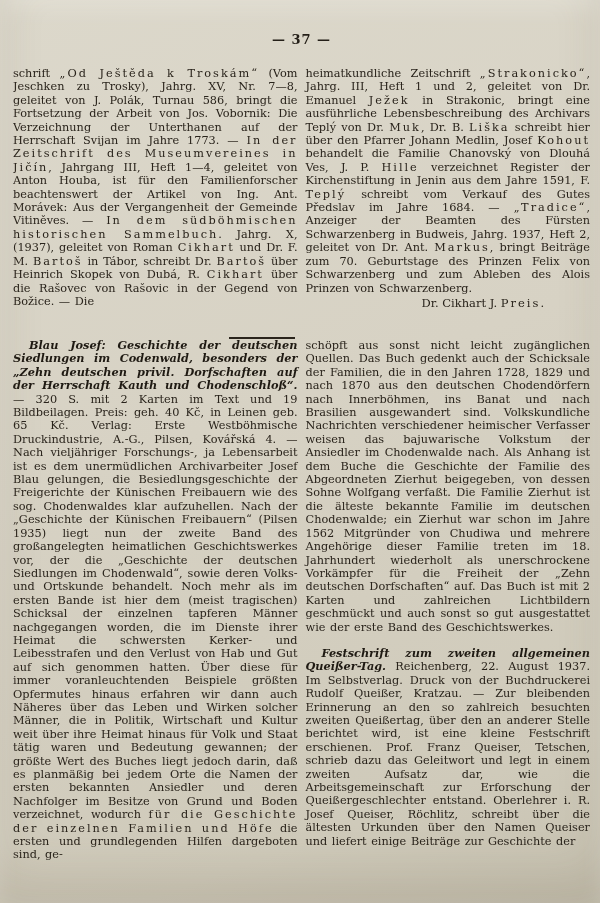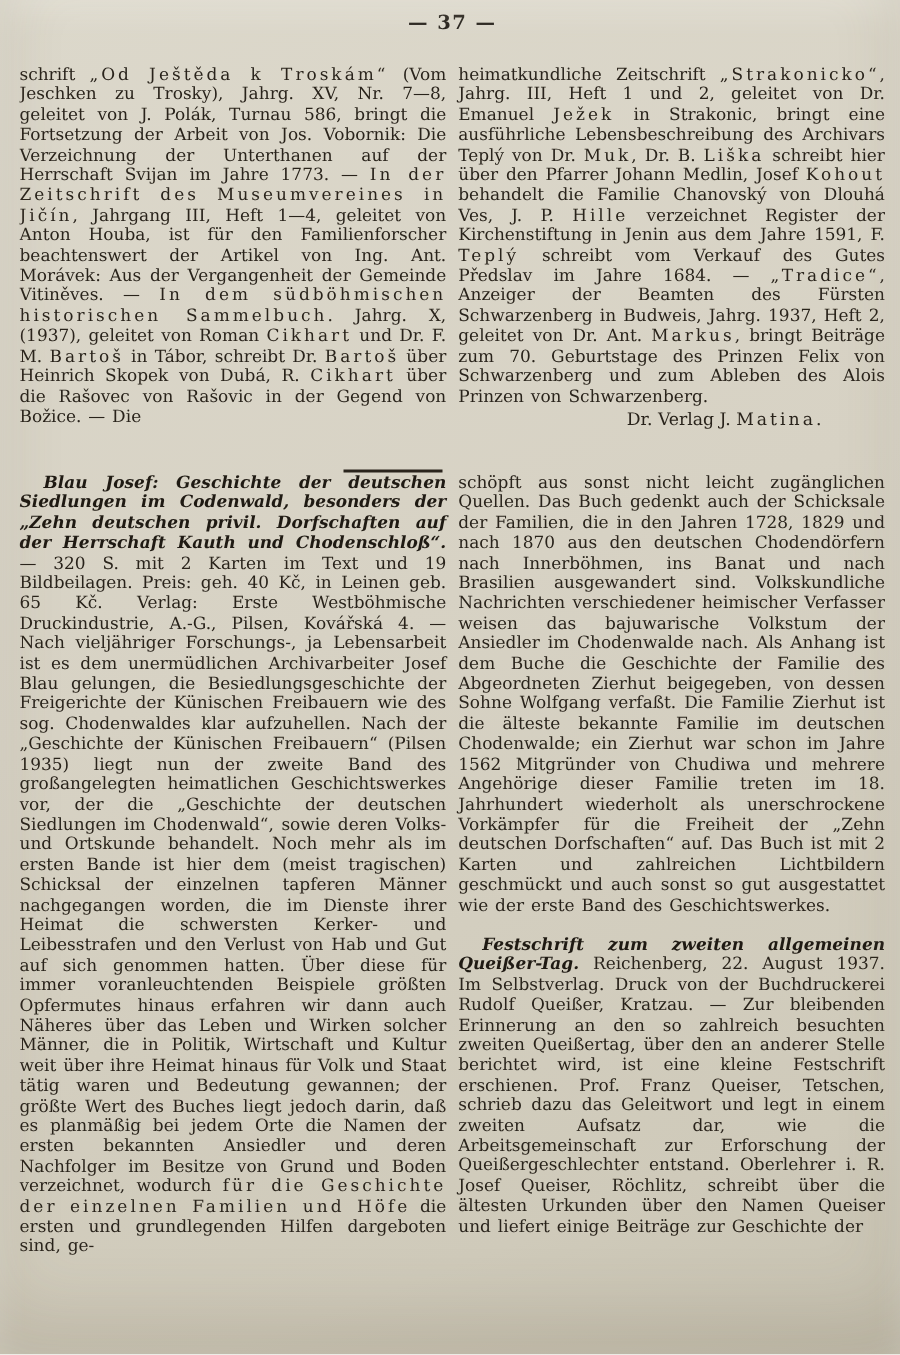--- a/index.html
+++ b/index.html
@@ -2,21 +2,21 @@
 <html><head>
 <meta charset="utf-8">
 <style>
   html,body{margin:0;padding:0;}
   body{width:600px;height:903px;overflow:hidden;
        font-family:"DejaVu Serif", serif;}
   .page{
     position:relative;width:600px;height:903px;box-sizing:border-box;
     background:linear-gradient(160deg,#dcd8cb 0%,#d7d2c4 45%,#cfcaba 85%,#c6c1b0 100%);
     color:#2a241c;
-    padding:0 10px 0 13px;
+    padding:24px 10px 0 13px;
     overflow:hidden;
   }
   .page::after{content:"";position:absolute;inset:0;pointer-events:none;
     box-shadow:inset 0 -30px 45px rgba(90,80,60,.14), inset 0 8px 20px rgba(255,255,250,.25);}
   .page-number{
     text-align:center;font-size:13px;font-weight:bold;letter-spacing:1px;
     margin:8px 0 20px 0;color:#241f18;
   }
   .section{display:flex;gap:8px;}
   .col{width:289px;box-sizing:border-box;}
@@ -49,21 +49,21 @@
 <div class="page">
 
   <div class="page-number">— 37 —</div>
 
   <div class="section top">
     <div class="col">
       <p class="para"><span>schrift </span><span class="seg-sp">„Od Ještěda k Troskám“</span><span> (Vom Jeschken zu Trosky), Jahrg. XV, Nr. 7—8, geleitet von J. Polák, Turnau 586, bringt die Fortsetzung der Arbeit von Jos. Vobornik: Die Verzeichnung der Unterthanen auf der Herrschaft Svijan im Jahre 1773. — </span><span class="seg-sp">In der Zeitschrift des Museumvereines in Jičín</span><span>, Jahrgang III, Heft 1—4, geleitet von Anton Houba, ist für den Familienforscher beachtenswert der Artikel von Ing. Ant. Morávek: Aus der Vergangenheit der Gemeinde Vitiněves. — </span><span class="seg-sp">In dem südböhmischen historischen Sammelbuch</span><span>. Jahrg. X, (1937), geleitet von Roman </span><span class="seg-sp">Cikhart</span><span> und Dr. F. M. </span><span class="seg-sp">Bartoš</span><span> in Tábor, schreibt Dr. </span><span class="seg-sp">Bartoš</span><span> über Heinrich Skopek von Dubá, R. </span><span class="seg-sp">Cikhart</span><span> über die Rašovec von Rašovic in der Gegend von Božice. — Die</span></p>
     </div>
     <div class="col">
       <p class="para"><span>heimatkundliche Zeitschrift </span><span class="seg-sp">„Strakonicko“</span><span>, Jahrg. III, Heft 1 und 2, geleitet von Dr. Emanuel </span><span class="seg-sp">Ježek</span><span> in Strakonic, bringt eine ausführliche Lebensbeschreibung des Archivars Teplý von Dr. </span><span class="seg-sp">Muk</span><span>, Dr. B. </span><span class="seg-sp">Liška</span><span> schreibt hier über den Pfarrer Johann Medlin, Josef </span><span class="seg-sp">Kohout</span><span> behandelt die Familie Chanovský von Dlouhá Ves, J. P. </span><span class="seg-sp">Hille</span><span> verzeichnet Register der Kirchenstiftung in Jenin aus dem Jahre 1591, F. </span><span class="seg-sp">Teplý</span><span> schreibt vom Verkauf des Gutes Předslav im Jahre 1684. — </span><span class="seg-sp">„Tradice“</span><span>, Anzeiger der Beamten des Fürsten Schwarzenberg in Budweis, Jahrg. 1937, Heft 2, geleitet von Dr. Ant. </span><span class="seg-sp">Markus</span><span>, bringt Beiträge zum 70. Geburtstage des Prinzen Felix von Schwarzenberg und zum Ableben des Alois Prinzen von Schwarzenberg.</span></p>
-      <p class="signature"><span>Dr. Verlag J. </span><span class="seg-sp">Matina</span><span>.</span></p>
+      <p class="signature"><span>Dr. Cikhart J. </span><span class="seg-sp">Preis</span><span>.</span></p>
     </div>
   </div>
 
   <hr class="rule">
 
 
   <div class="section bottom">
     <div class="col">
       <p class="para indent"><span class="seg-b">Blau Josef: Geschichte der deutschen Siedlungen im Codenwald, besonders der „Zehn deutschen privil. Dorfschaften auf der Herrschaft Kauth und Chodenschloß“.</span><span> — 320 S. mit 2 Karten im Text und 19 Bildbeilagen. Preis: geh. 40 Kč, in Leinen geb. 65 Kč. Verlag: Erste Westböhmische Druckindustrie, A.-G., Pilsen, Kovářská 4. — Nach vieljähriger Forschungs-, ja Lebensarbeit ist es dem unermüdlichen Archivarbeiter Josef Blau gelungen, die Besiedlungsgeschichte der Freigerichte der Künischen Freibauern wie des sog. Chodenwaldes klar aufzuhellen. Nach der „Geschichte der Künischen Freibauern“ (Pilsen 1935) liegt nun der zweite Band des großangelegten heimatlichen Geschichtswerkes vor, der die „Geschichte der deutschen Siedlungen im Chodenwald“, sowie deren Volks- und Ortskunde behandelt. Noch mehr als im ersten Bande ist hier dem (meist tragischen) Schicksal der einzelnen tapferen Männer nachgegangen worden, die im Dienste ihrer Heimat die schwersten Kerker- und Leibesstrafen und den Verlust von Hab und Gut auf sich genommen hatten. Über diese für immer voranleuchtenden Beispiele größten Opfermutes hinaus erfahren wir dann auch Näheres über das Leben und Wirken solcher Männer, die in Politik, Wirtschaft und Kultur weit über ihre Heimat hinaus für Volk und Staat tätig waren und Bedeutung gewannen; der größte Wert des Buches liegt jedoch darin, daß es planmäßig bei jedem Orte die Namen der ersten bekannten Ansiedler und deren Nachfolger im Besitze von Grund und Boden verzeichnet, wodurch </span><span class="seg-sp">für die Geschichte der einzelnen Familien und Höfe</span><span> die ersten und grundlegenden Hilfen dargeboten sind, ge-</span></p>
     </div>

